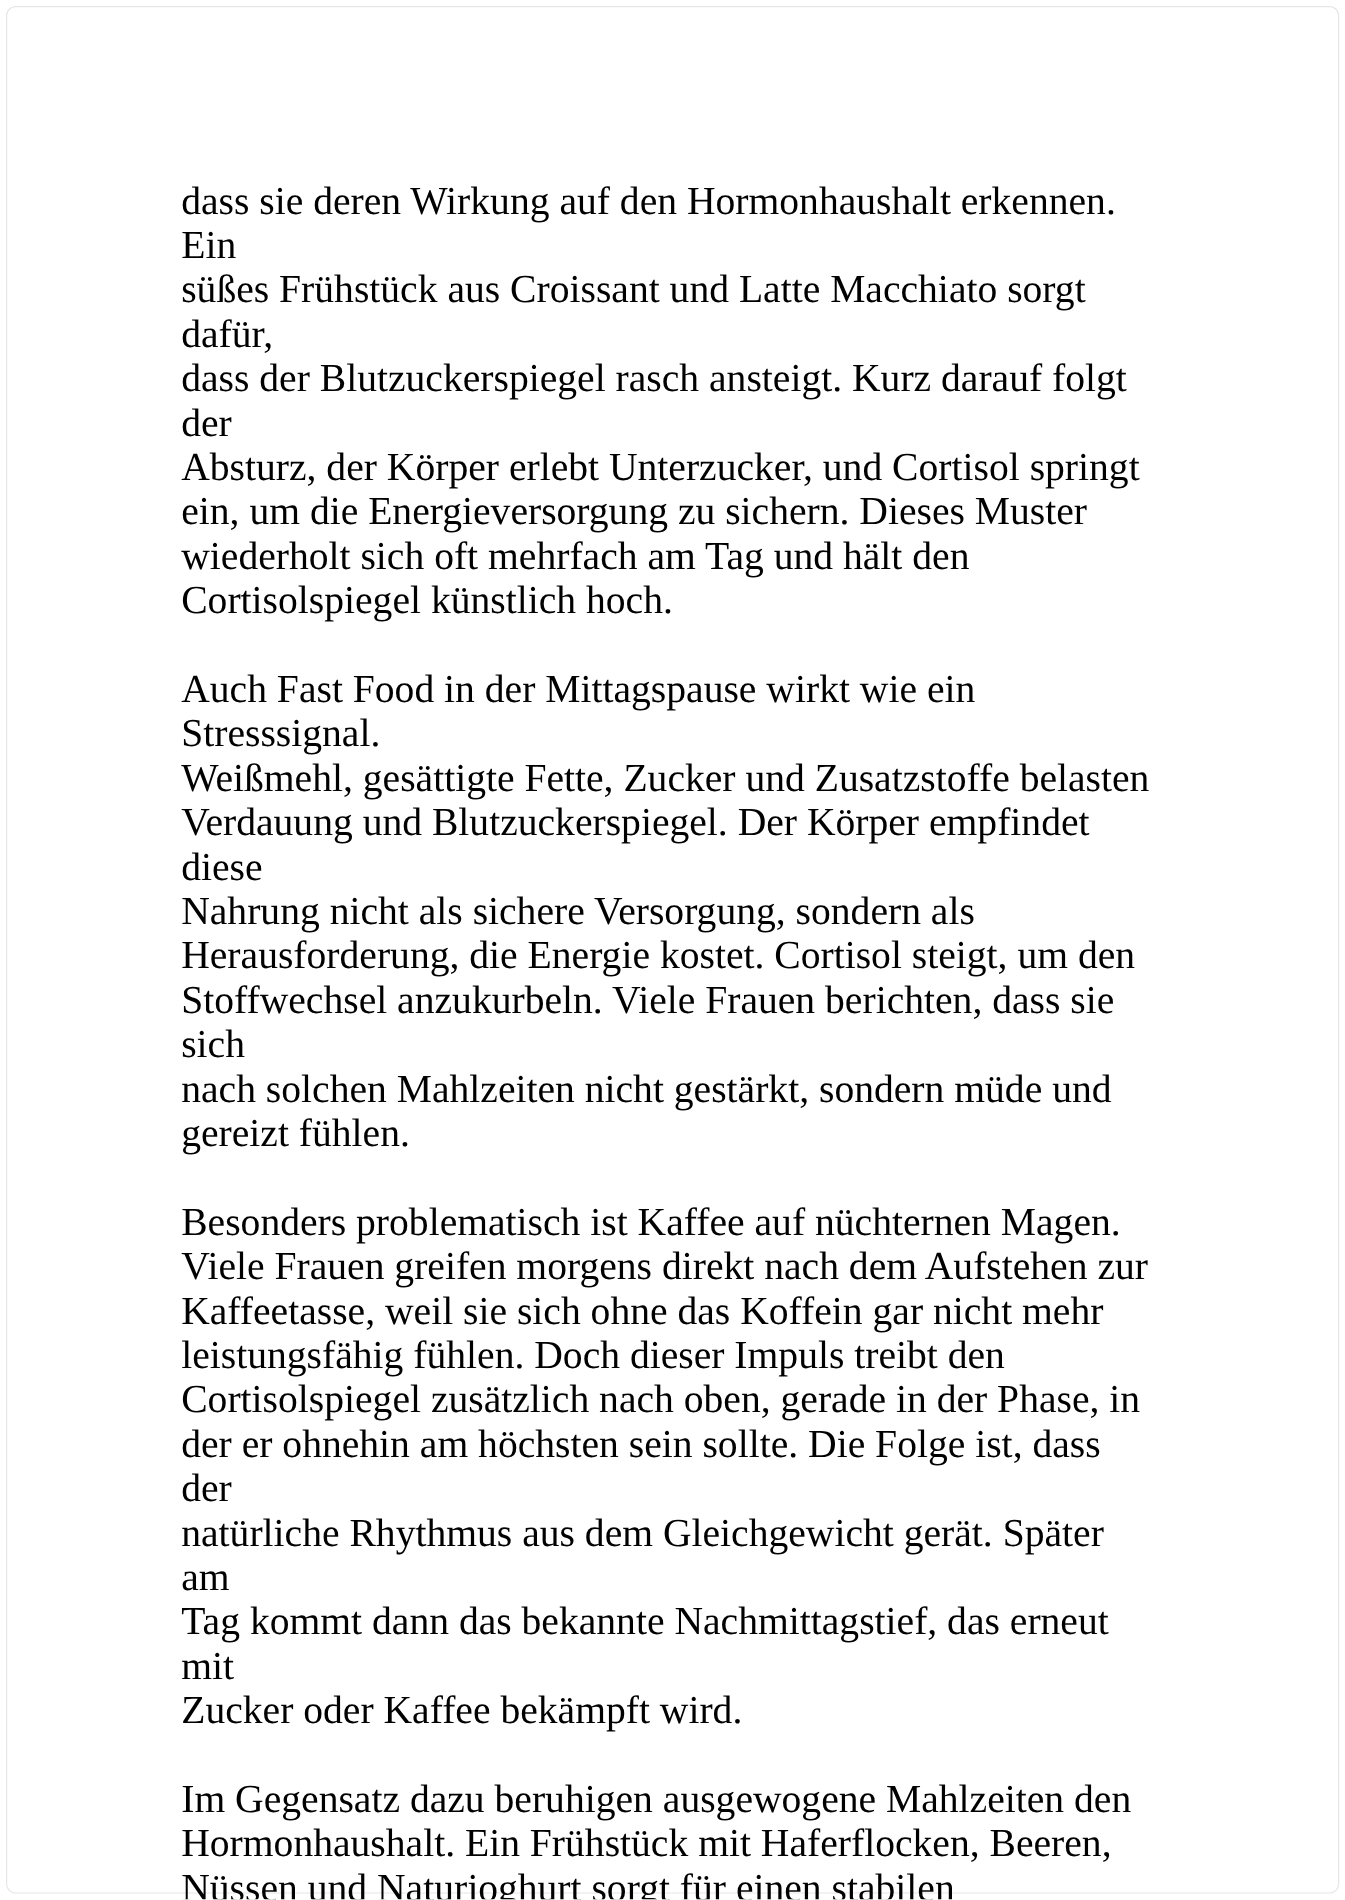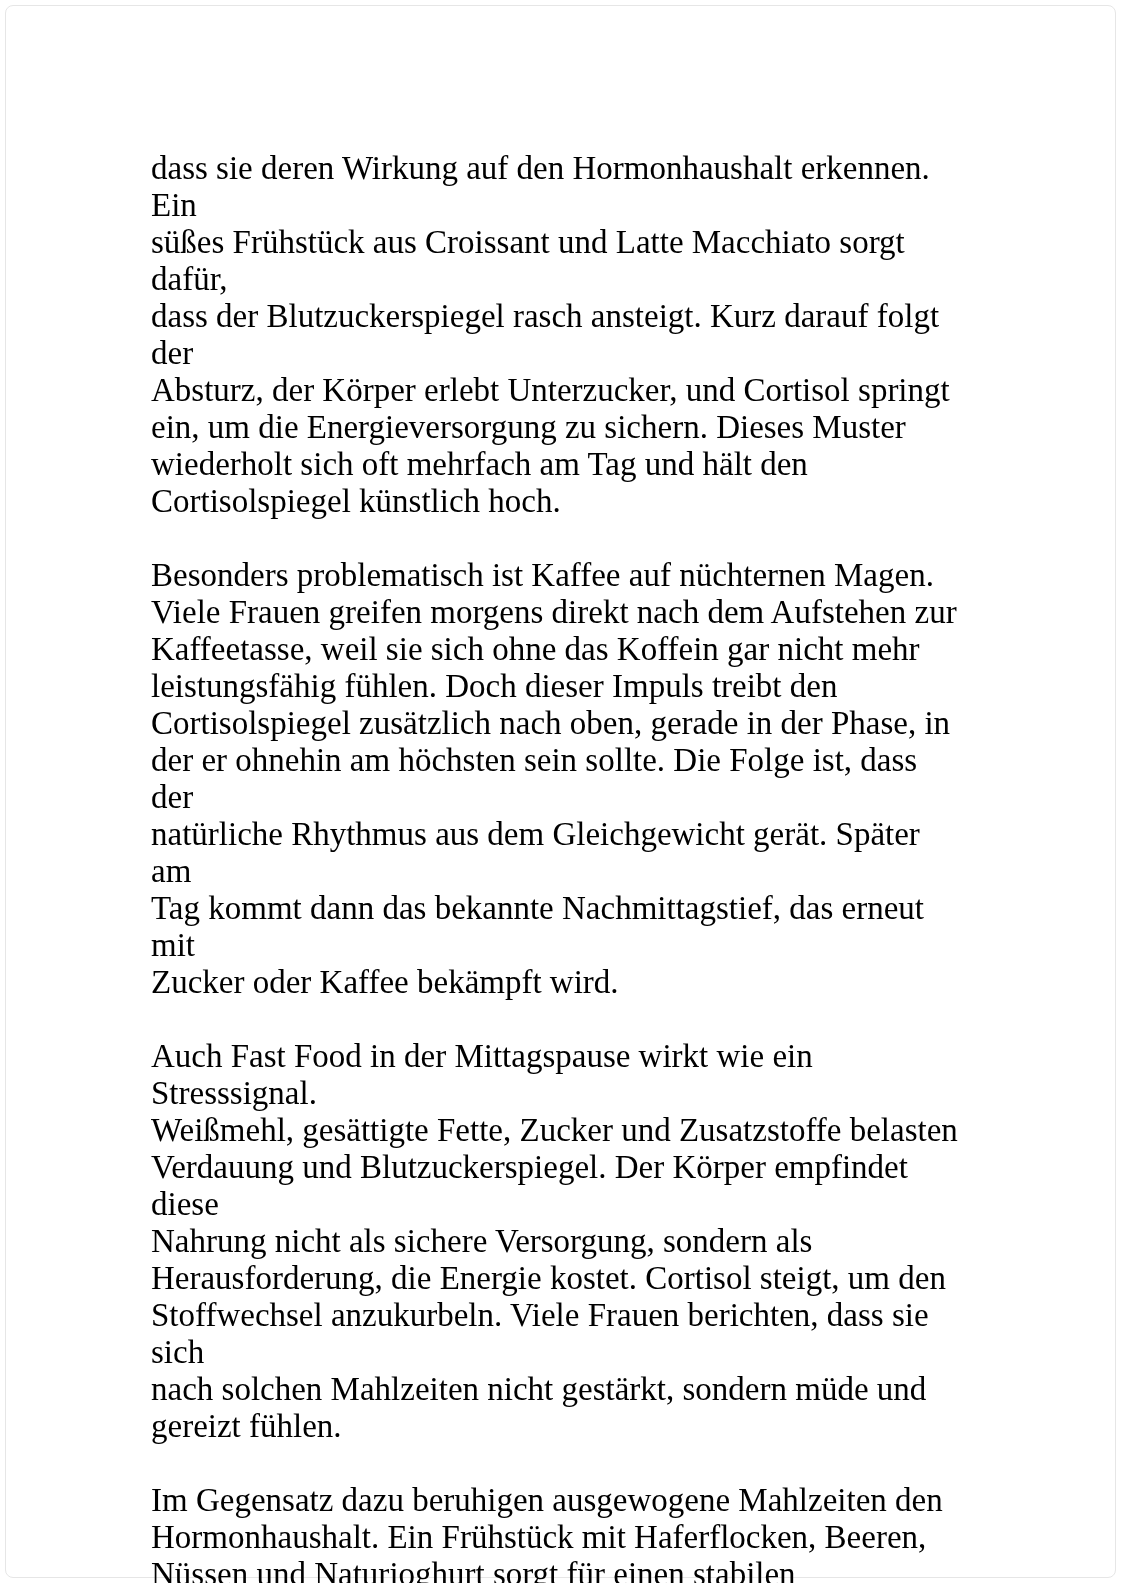--- a/index.html
+++ b/index.html
@@ -50,37 +50,37 @@
 <div class="page">
   <div class="page-frame"></div>
   <div class="doc-content">
     <p>dass sie deren Wirkung auf den Hormonhaushalt erkennen. Ein
 süßes Frühstück aus Croissant und Latte Macchiato sorgt dafür,
 dass der Blutzuckerspiegel rasch ansteigt. Kurz darauf folgt der
 Absturz, der Körper erlebt Unterzucker, und Cortisol springt
 ein, um die Energieversorgung zu sichern. Dieses Muster
 wiederholt sich oft mehrfach am Tag und hält den
 Cortisolspiegel künstlich hoch.</p>
+    <p>Auch Fast Food in der Mittagspause wirkt wie ein Stresssignal.
+Weißmehl, gesättigte Fette, Zucker und Zusatzstoffe belasten
+Verdauung und Blutzuckerspiegel. Der Körper empfindet diese
+Nahrung nicht als sichere Versorgung, sondern als
+Herausforderung, die Energie kostet. Cortisol steigt, um den
+Stoffwechsel anzukurbeln. Viele Frauen berichten, dass sie sich
+nach solchen Mahlzeiten nicht gestärkt, sondern müde und
+gereizt fühlen.</p>
     <p>Besonders problematisch ist Kaffee auf nüchternen Magen.
 Viele Frauen greifen morgens direkt nach dem Aufstehen zur
 Kaffeetasse, weil sie sich ohne das Koffein gar nicht mehr
 leistungsfähig fühlen. Doch dieser Impuls treibt den
 Cortisolspiegel zusätzlich nach oben, gerade in der Phase, in
 der er ohnehin am höchsten sein sollte. Die Folge ist, dass der
 natürliche Rhythmus aus dem Gleichgewicht gerät. Später am
 Tag kommt dann das bekannte Nachmittagstief, das erneut mit
 Zucker oder Kaffee bekämpft wird.</p>
-    <p>Auch Fast Food in der Mittagspause wirkt wie ein Stresssignal.
-Weißmehl, gesättigte Fette, Zucker und Zusatzstoffe belasten
-Verdauung und Blutzuckerspiegel. Der Körper empfindet diese
-Nahrung nicht als sichere Versorgung, sondern als
-Herausforderung, die Energie kostet. Cortisol steigt, um den
-Stoffwechsel anzukurbeln. Viele Frauen berichten, dass sie sich
-nach solchen Mahlzeiten nicht gestärkt, sondern müde und
-gereizt fühlen.</p>
     <p>Im Gegensatz dazu beruhigen ausgewogene Mahlzeiten den
 Hormonhaushalt. Ein Frühstück mit Haferflocken, Beeren,
 Nüssen und Naturjoghurt sorgt für einen stabilen
 Blutzuckerspiegel und signalisiert dem Körper: alles ist gut, es
 gibt ausreichend Energie. Ein Mittagessen aus Vollkorn,
 Gemüse, Hülsenfrüchten und etwas Fisch oder Fleisch wirkt
 ähnlich stabilisierend. Auch kleine Rituale wie ein warmes</p>
   </div>
 </div>
 

